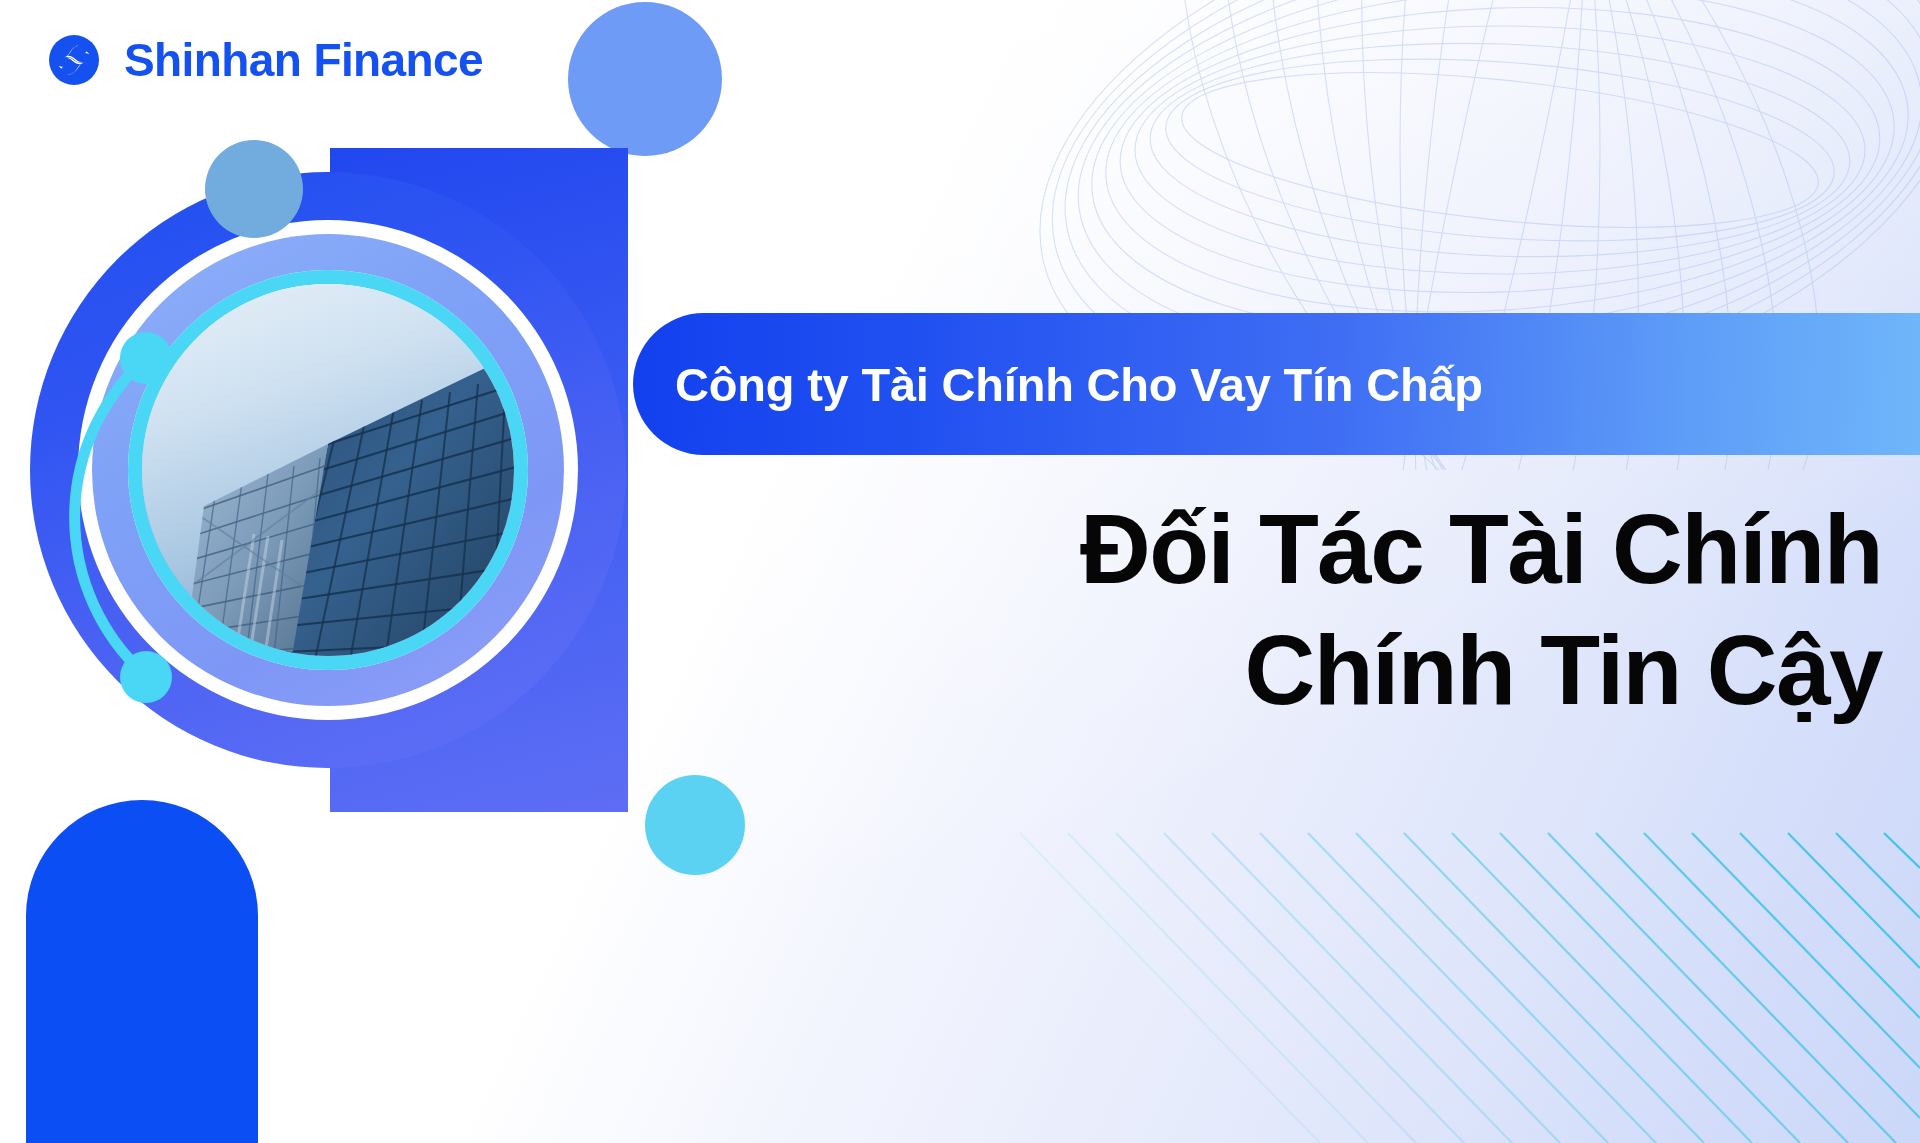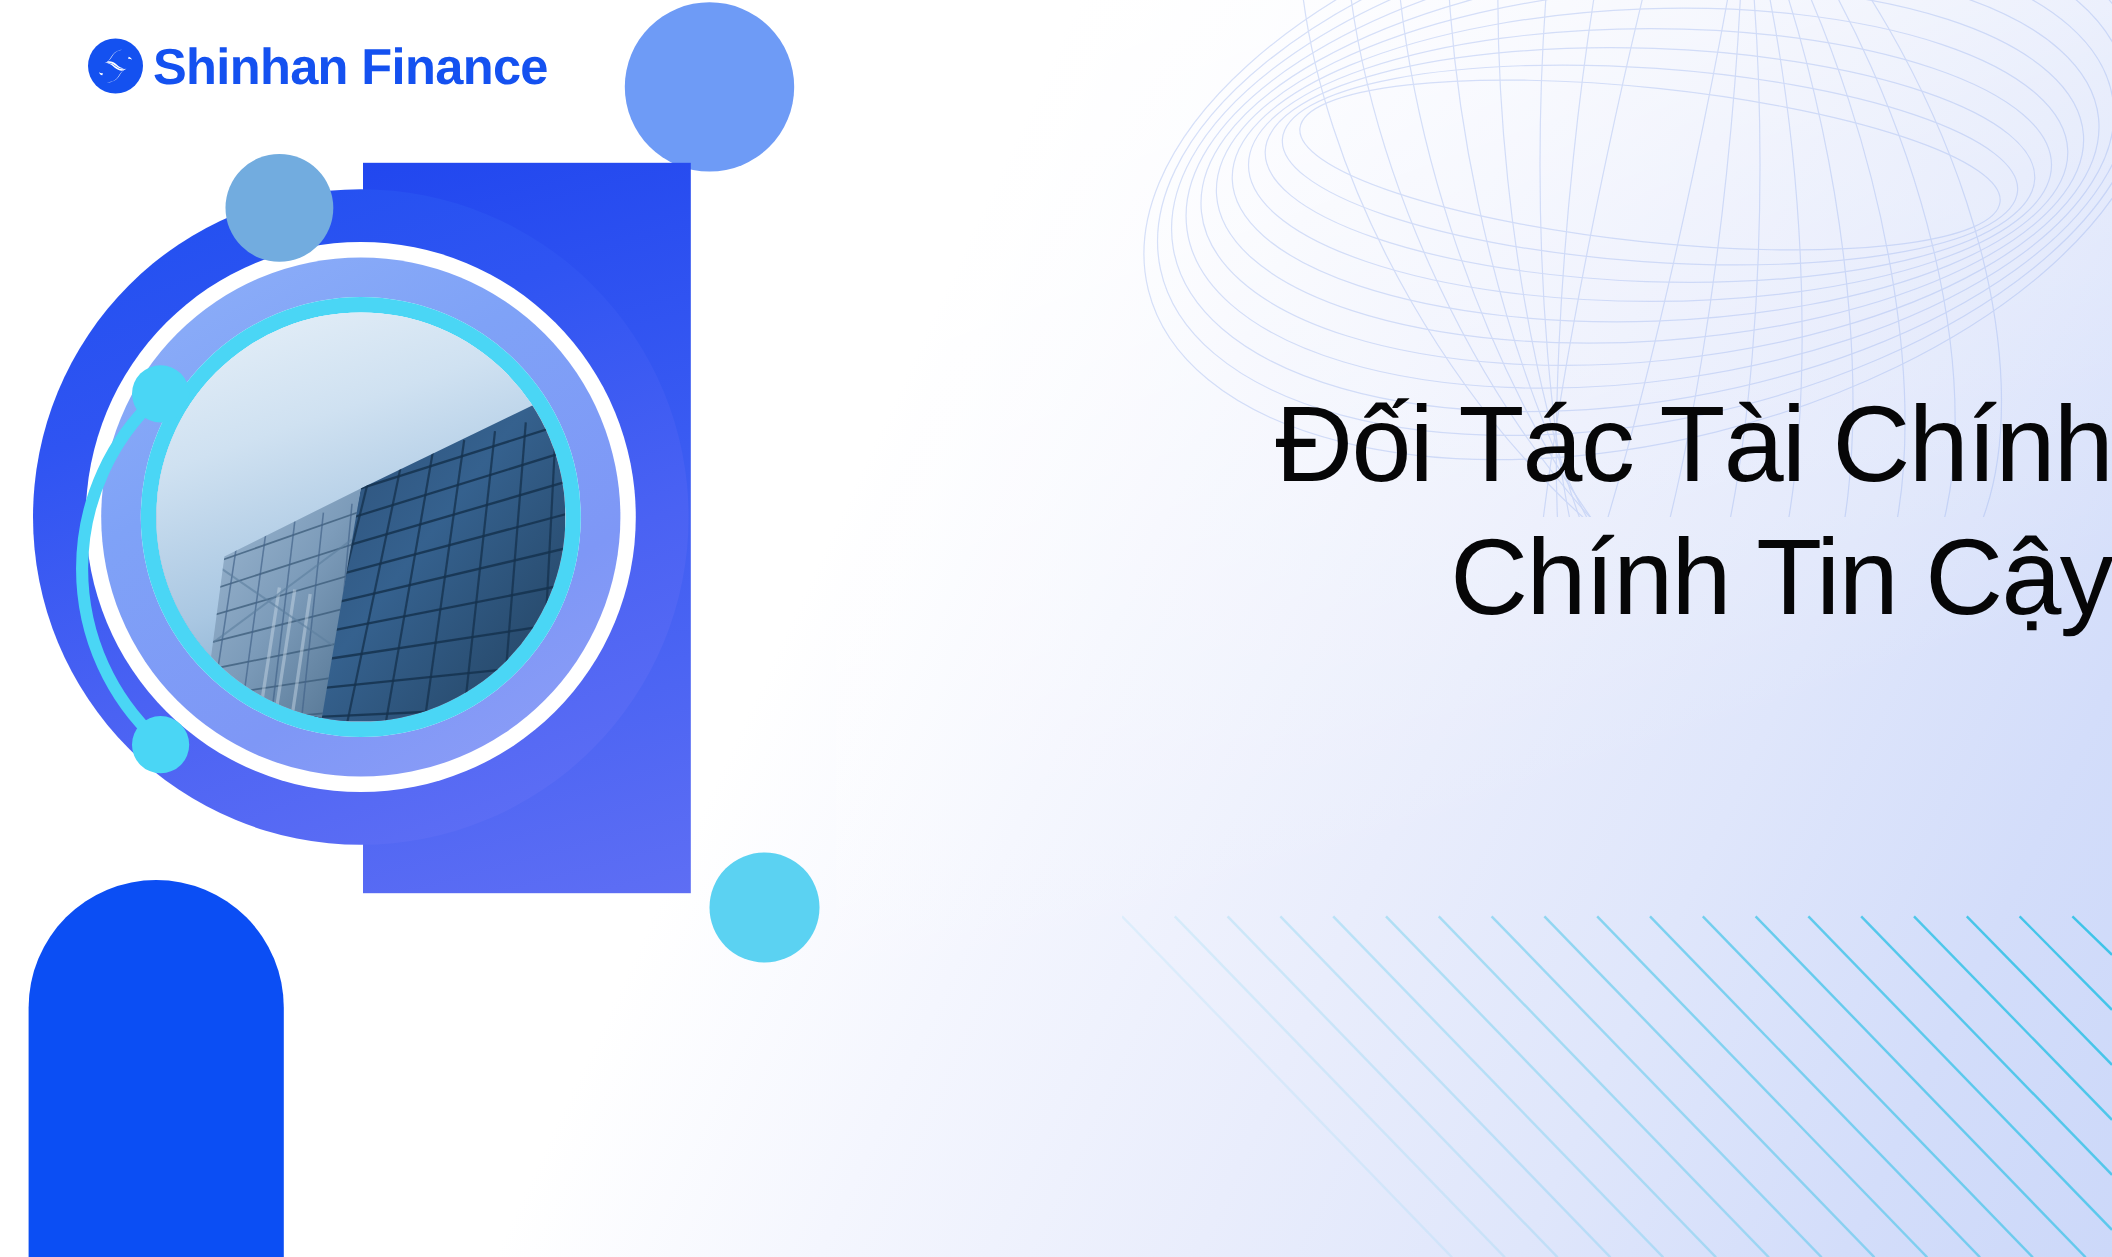--- a/index.html
+++ b/index.html
@@ -93,21 +93,21 @@
   .circle-cyan-bottom {
     position:absolute; left:645px; top:775px; width:100px; height:100px;
     border-radius:50%; background:#5bd2f2;
   }
   .dome-bottom {
     position:absolute; left:26px; top:800px; width:232px; height:400px;
     border-radius:116px 116px 0 0; background:#0b4ef4;
   }
 
   
-  .logo { position:absolute; left:79px; top:34px; display:flex; align-items:center; gap:8px;justify-content:center; }
+  .logo { position:absolute; left:48px; top:34px; display:flex; align-items:center; gap:24px;justify-content:center; }
   .logo-mark { width:52px; height:52px; flex:0 0 52px; }
   .logo-text { font-size:46px; font-weight:700; color:#1451f0; letter-spacing:-0.6px; line-height:1; white-space:nowrap; }
 
   
   .content { position:absolute; left:633px; top:313px; width:1287px; }
 
   .pill {
     display:inline-block;
     height:142px;
     width:1287px;
@@ -116,22 +116,23 @@
     position:relative;
   }
   .pill-label {
     position:absolute; left:42px; top:50%; transform:translateY(-50%);
     color:#ffffff; font-size:47px; font-weight:700; letter-spacing:-0.2px; white-space:nowrap;
   }
 
   .headline {
     margin-top:30px;
     text-align:right;
+    padding-right:38px;
     color:#060607;
-    font-weight:400;
+    font-weight:700;
     font-size:98px;
     line-height:1.23;
     letter-spacing:-1.5px;
     white-space:nowrap;
   }
   .headline-line { display:block; }
 </style>
 </head>
 <body>
 
@@ -305,20 +306,23 @@
       <circle cx="26" cy="26" r="25" fill="#1451f0"></circle>
       <path d="M34 11c-6 0-9.5 3-11.5 6.2-2 3.2-3.2 5-6.5 6.3 5.5-1.3 8.5 1 11 3 2.4 1.9 4.6 2.6 7.2 1.4-3.6.3-4.8-1.2-7.2-3.2-2.6-2.2-5.3-3.3-8.2-2.8 2.2-1.4 3.2-3 4.4-5 1.9-3.2 5.2-5.6 10.8-5.9z" fill="#ffffff"></path>
       <path d="M18 41c6 0 9.5-3 11.5-6.2 2-3.2 3.2-5 6.5-6.3-5.5 1.3-8.5-1-11-3-2.4-1.9-4.6-2.6-7.2-1.4 3.6-.3 4.8 1.2 7.2 3.2 2.6 2.2 5.3 3.3 8.2 2.8-2.2 1.4-3.2 3-4.4 5-1.9 3.2-5.2 5.6-10.8 5.9z" fill="#ffffff"></path>
       <path d="M38 17.5c1.6.4 2.6 1.4 3 2.8-1.2-.9-2.2-1.1-3.6-.9z" fill="#ffffff"></path>
       <path d="M14 34.5c-1.6-.4-2.6-1.4-3-2.8 1.2.9 2.2 1.1 3.6.9z" fill="#ffffff"></path>
     </svg>
     <span class="logo-text">Shinhan Finance</span>
   </div>
 
   <div class="content">
+    <div class="pill">
+      <span class="pill-label">Công ty Tài Chính Cho Vay Tín Chấp</span>
+    </div>
 
     <div class="headline">
       <span class="headline-line">Đối Tác Tài Chính</span>
       <span class="headline-line">Chính Tin Cậy</span>
     </div>
   </div>
 
 </div>
 
 </body></html>

